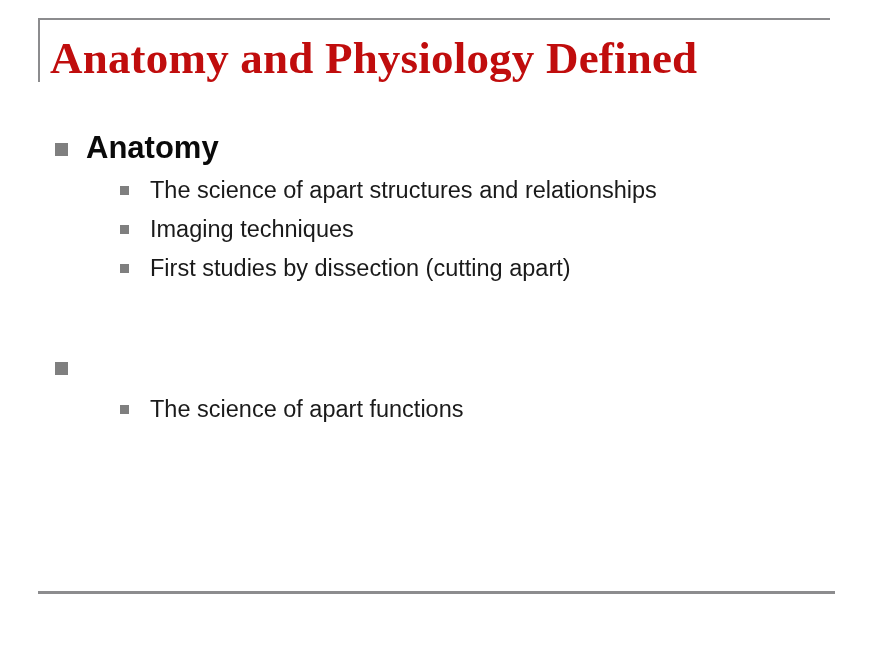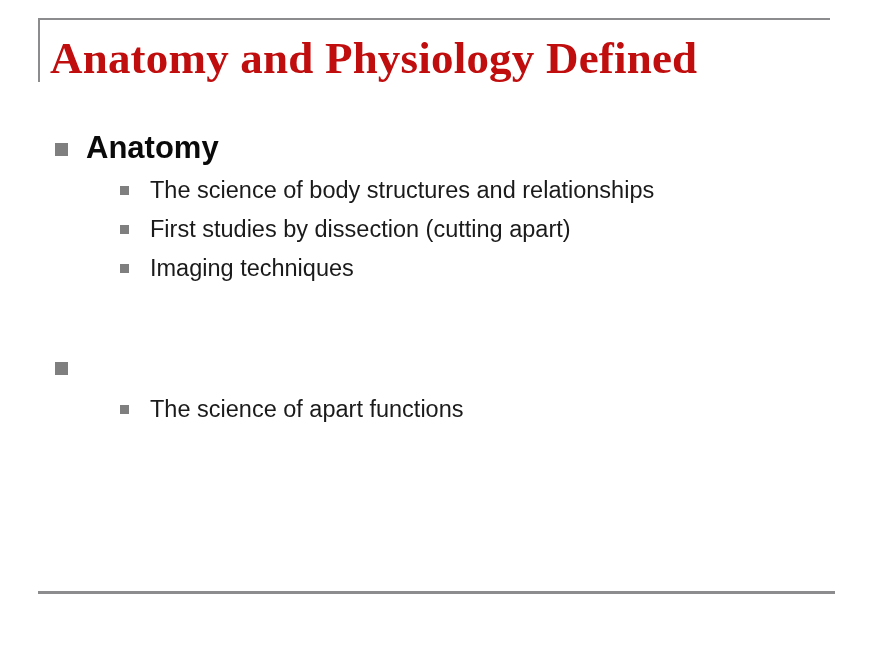--- a/index.html
+++ b/index.html
@@ -136,31 +136,31 @@
 
   <div class="body-list">
 
     <div class="lvl1">
       <span class="bullet"></span>
       <span class="text">Anatomy</span>
     </div>
 
     <div class="lvl2">
       <span class="bullet"></span>
-      <span class="text">The science of body structures and relationships</span>
+      <span class="text">The science of apart structures and relationships</span>
+    </div>
+
+    <div class="lvl2">
+      <span class="bullet"></span>
+      <span class="text">Imaging techniques</span>
     </div>
 
     <div class="lvl2">
       <span class="bullet"></span>
       <span class="text">First studies by dissection (cutting apart)</span>
-    </div>
-
-    <div class="lvl2">
-      <span class="bullet"></span>
-      <span class="text">Imaging techniques</span>
     </div>
 
     <div class="group-gap"></div>
 
     <div class="lvl1">
       <span class="bullet"></span>
     </div>
 
     <div class="lvl2">
       <span class="bullet"></span>

